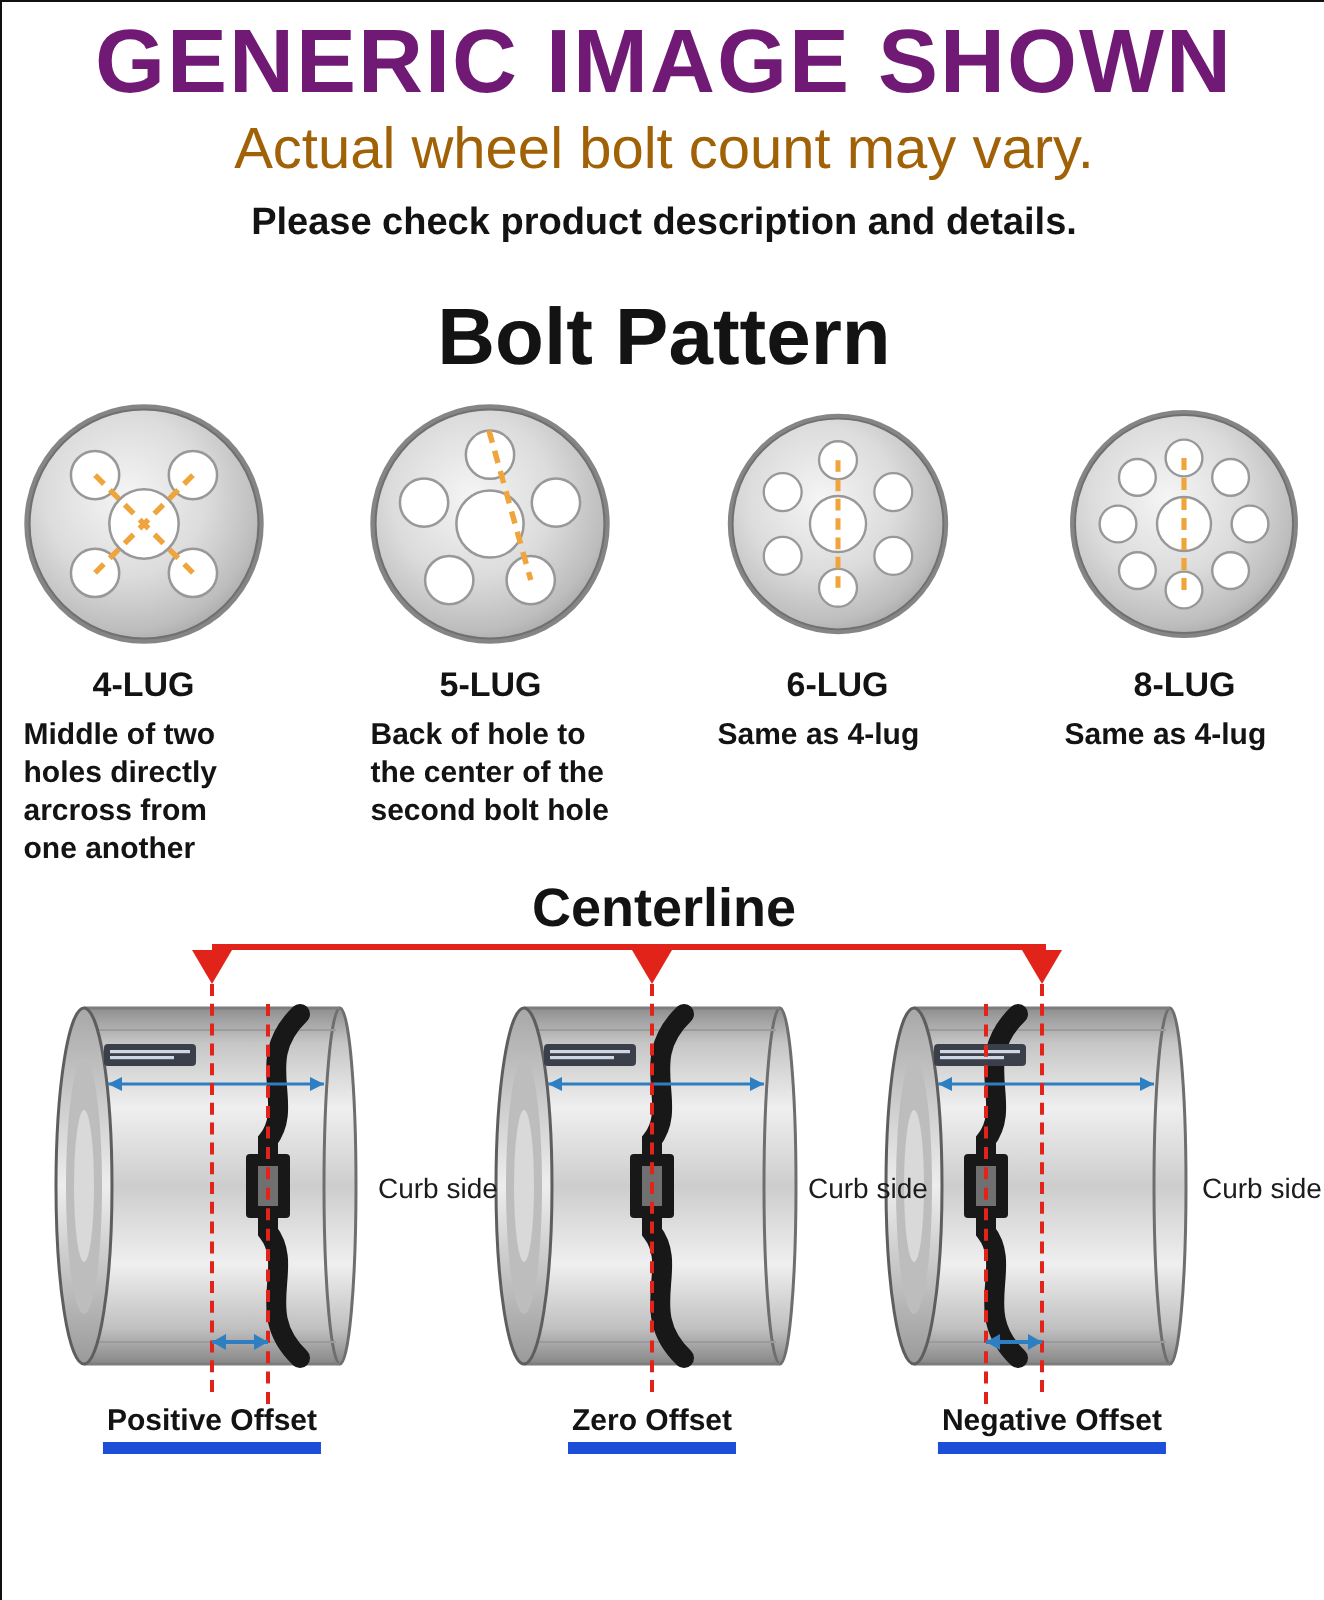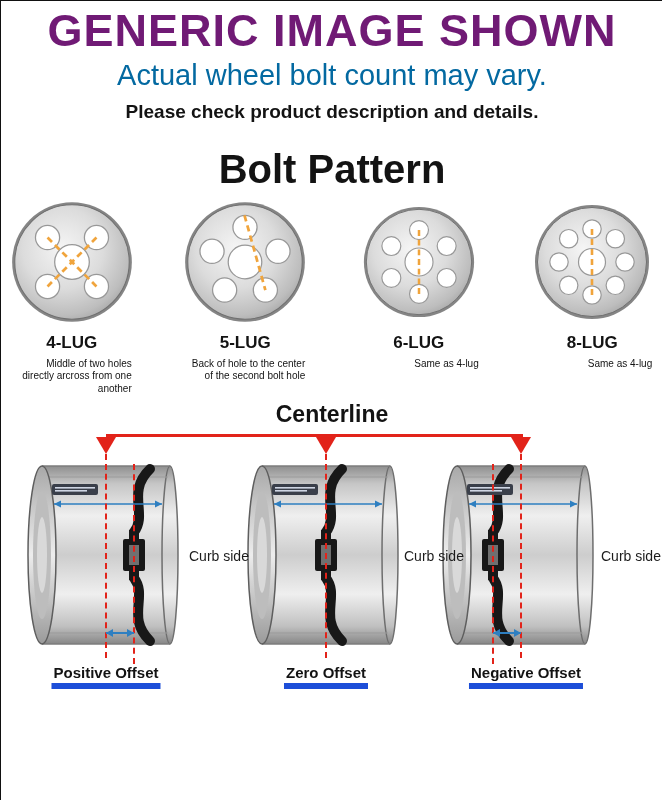--- a/index.html
+++ b/index.html
@@ -1,31 +1,31 @@
 <!DOCTYPE html>
 <html><head>
 <meta charset="utf-8">
 <style>
   html,body{margin:0;padding:0;background:#ffffff;}
   body{font-family:"Liberation Sans",sans-serif;color:#131313;}
   .page{position:relative;width:662px;height:800px;margin:0 auto;background:#fff;border:1px solid #111;overflow:hidden;}
   svg{display:block;}
   .hdr{text-align:center;padding-top:5px;}
   .hdr-title{font-size:45px;font-weight:800;letter-spacing:1px;line-height:1.1;color:#701a75;}
-  .hdr-sub{font-size:29px;font-weight:400;margin-top:3px;color:#0369a1;}
+  .hdr-sub{font-size:29px;font-weight:400;margin-top:3px;color:#a16207;}
   .hdr-note{font-size:19px;font-weight:700;margin-top:9px;}
   .bp-title{text-align:center;font-size:40px;font-weight:800;margin-top:24px;line-height:1.1;}
   .lug-row{display:flex;justify-content:center;margin-top:5px;gap:32px;}
   .lug-col{width:152px;display:flex;flex-direction:column;align-items:center;}
   .lug-art{height:132px;display:flex;align-items:center;justify-content:center;}
   .lug-label{font-size:17px;font-weight:700;margin-top:5px;}
-  .lug-desc{font-size:10px;line-height:1.28;text-align:right;margin-top:5px;width:120px;}
+  .lug-desc{font-size:15px;line-height:1.28;text-align:left;margin-top:5px;width:120px;font-weight:bold;}
   .off-title{text-align:center;font-size:45px;font-weight:800;margin-top:12px;line-height:1.05;}
   .off-diagram{position:relative;height:312px;}
-  .cl-label{position:absolute;top:5px;left:0;right:0;text-align:center;font-size:23px;font-weight:600;}
+  .cl-label{position:absolute;top:5px;left:0;right:0;text-align:center;font-size:27px;font-weight:600;}
   .cl-line{position:absolute;top:38px;height:3px;background:#e2231a;}
   .cl-tri{position:absolute;top:41px;width:0;height:0;border-left:10px solid transparent;border-right:10px solid transparent;border-top:17px solid #e2231a;}
   .wheel{position:absolute;top:64px;}
   .vdash{position:absolute;width:0;border-left:2px dashed #e2231a;}
   .vdash.center{top:58px;height:204px;}
   .vdash.pad{top:68px;height:200px;}
   .curb{position:absolute;top:152px;font-size:14px;color:#1c1c1c;}
   .h-arrow{position:absolute;top:236px;height:2px;background:#2e7fc1;}
   .h-arrow::before,.h-arrow::after{content:"";position:absolute;top:-3px;width:0;height:0;border-top:4px solid transparent;border-bottom:4px solid transparent;}
   .h-arrow::before{left:0;border-right:7px solid #2e7fc1;}

